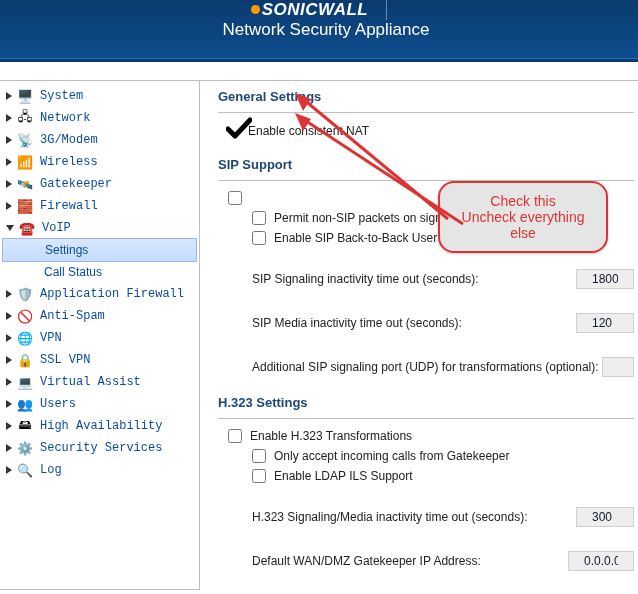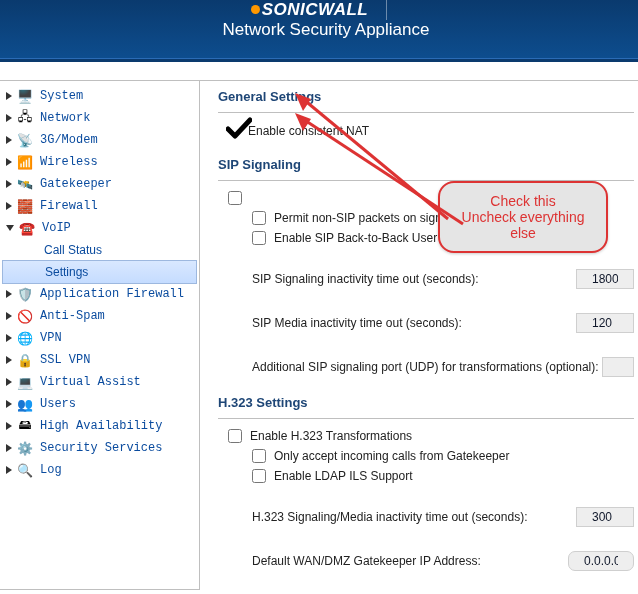--- a/index.html
+++ b/index.html
@@ -22,21 +22,21 @@
   .sub-item.selected { background:linear-gradient(#d9e8ff,#c5dcff); border:1px solid #9db8df; margin:-1px 2px; padding-left:42px;}
   .content { flex:1; padding: 4px 4px 4px 18px; position:relative; border-top:1px solid #bfbfbf; height: 510px; overflow:hidden;}
   .section-title { color:#1e4676; font-weight:bold; font-size:13px; border-bottom:1px solid #bfbfbf; padding:4px 0 8px 0; margin-bottom:10px;}
   .form-row { display:flex; align-items:center; margin:6px 0 6px 10px; }
   .form-row.indent { margin-left:34px; }
   input[type=checkbox]{ width:14px; height:14px; margin-right:8px; }
   .lbl { color:#222; }
   .kv-row { display:flex; align-items:center; justify-content:flex-start; margin:24px 0 6px 34px; }
   .kv-row .lbl { flex:0 0 auto; }
   .kv-row input[type=text] { margin-left:auto; width:58px; height:20px; border:1px solid #cfcfcf; background:#eee; color:#0f172a; padding:2px 15px; font-size:12px;}
-  .kv-row.wide input[type=text]{ width:66px;border-radius:7px;}
+  .kv-row.wide input[type=text]{ width:66px;}
   .callout { position:absolute; top:100px; right:30px; width:170px; }
   .callout-box { background:#e5e5e5; border:2px solid #d33; border-radius:16px; padding:10px 12px; color:#d33; font-size:14px; text-align:center; box-shadow:0 1px 3px rgba(0,0,0,.2);}
   .callout svg { position:absolute; top:-92px; left:-145px; }
   .checkmark-big { position:relative; display:inline-block; width:20px; height:16px;}
   .checkmark-big svg{ position:absolute; top:-6px; left:-2px;}
 </style>
 </head>
 <body>
 
 <div class="header">
@@ -76,22 +76,22 @@
       <div class="nav-item">
         <span class="arrow right"></span>
     <span class="nav-icon">🧱</span>
     <span class="nav-label">Firewall</span>
       </div>
       <div class="nav-item">
         <span class="arrow down"></span>
     <span class="nav-icon">☎️</span>
     <span class="nav-label">VoIP</span>
       </div>
+      <div class="sub-item selected">Settings</div>
       <div class="sub-item">Call Status</div>
-      <div class="sub-item selected">Settings</div>
       <div class="nav-item">
         <span class="arrow right"></span>
     <span class="nav-icon">🛡️</span>
     <span class="nav-label">Application Firewall</span>
       </div>
       <div class="nav-item">
         <span class="arrow right"></span>
     <span class="nav-icon">🚫</span>
     <span class="nav-label">Anti-Spam</span>
       </div>
@@ -137,21 +137,21 @@
     <div class="section-title">General Settings</div>
     <div class="form-row">
       <span class="checkmark-big">
         <svg width="26" height="24">
             <path d="M2 12 L9 19 L24 3" stroke="#000" stroke-width="5" fill="none" stroke-linecap="round" stroke-linejoin="round"></path>
           </svg>
       </span>
       <span class="lbl">Enable consistent NAT</span>
     </div>
 
-    <div class="section-title" style="margin-top:14px">SIP Signaling</div>
+    <div class="section-title" style="margin-top:14px">SIP Support</div>
     <div class="form-row">
       <input type="checkbox" style="">
     </div>
     <div class="form-row indent">
       <input type="checkbox" style="">
       <span class="lbl">Permit non-SIP packets on signaling port</span>
     </div>
     <div class="form-row indent">
       <input type="checkbox" style="">
       <span class="lbl">Enable SIP Back-to-Back User Agent (B2BUA) support</span>

